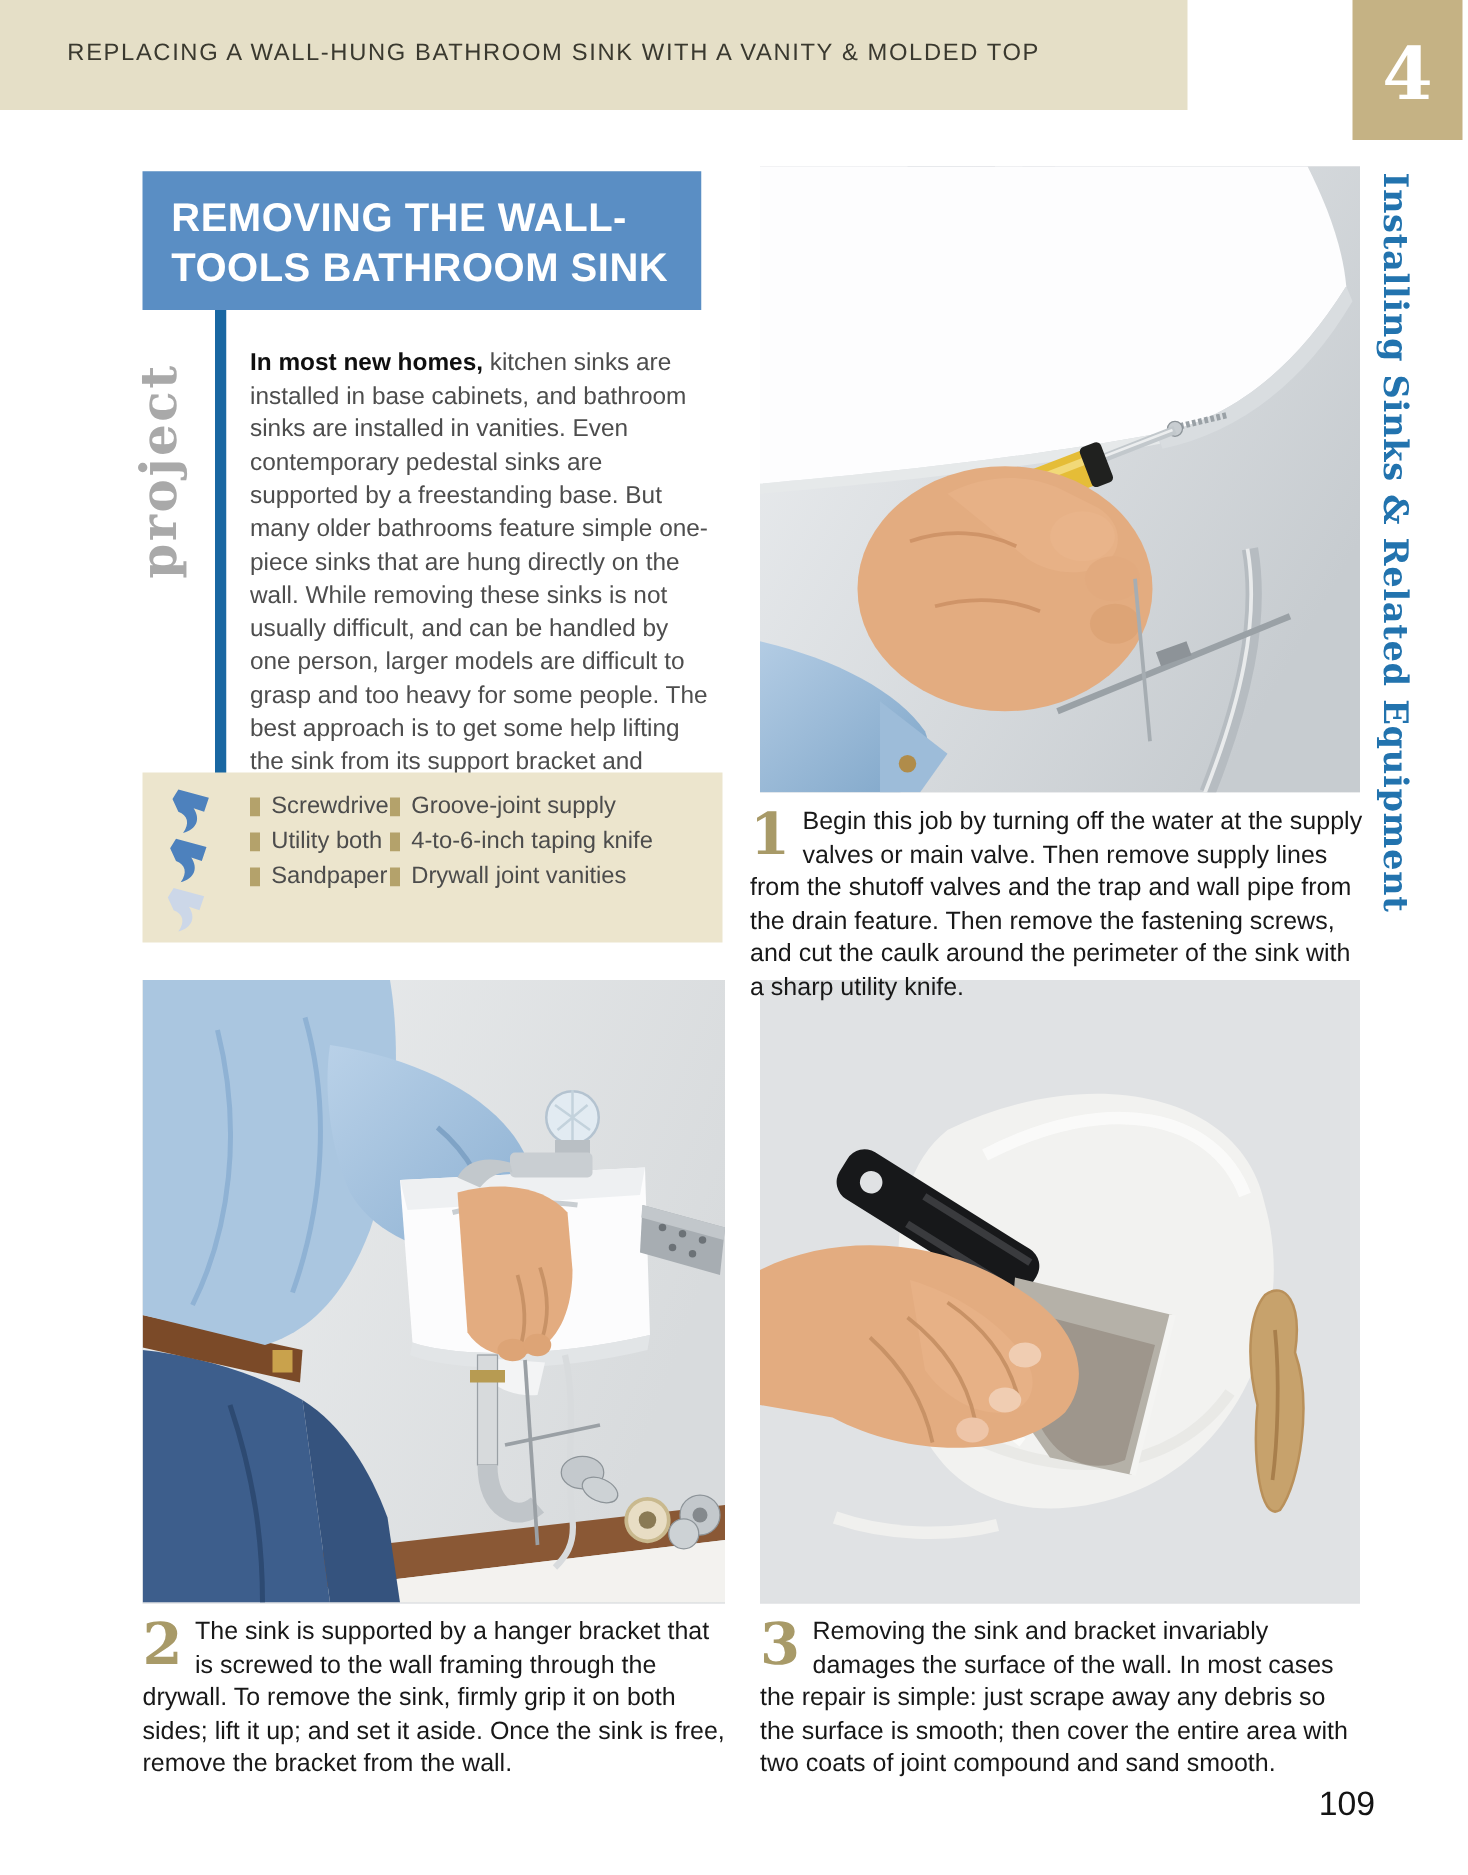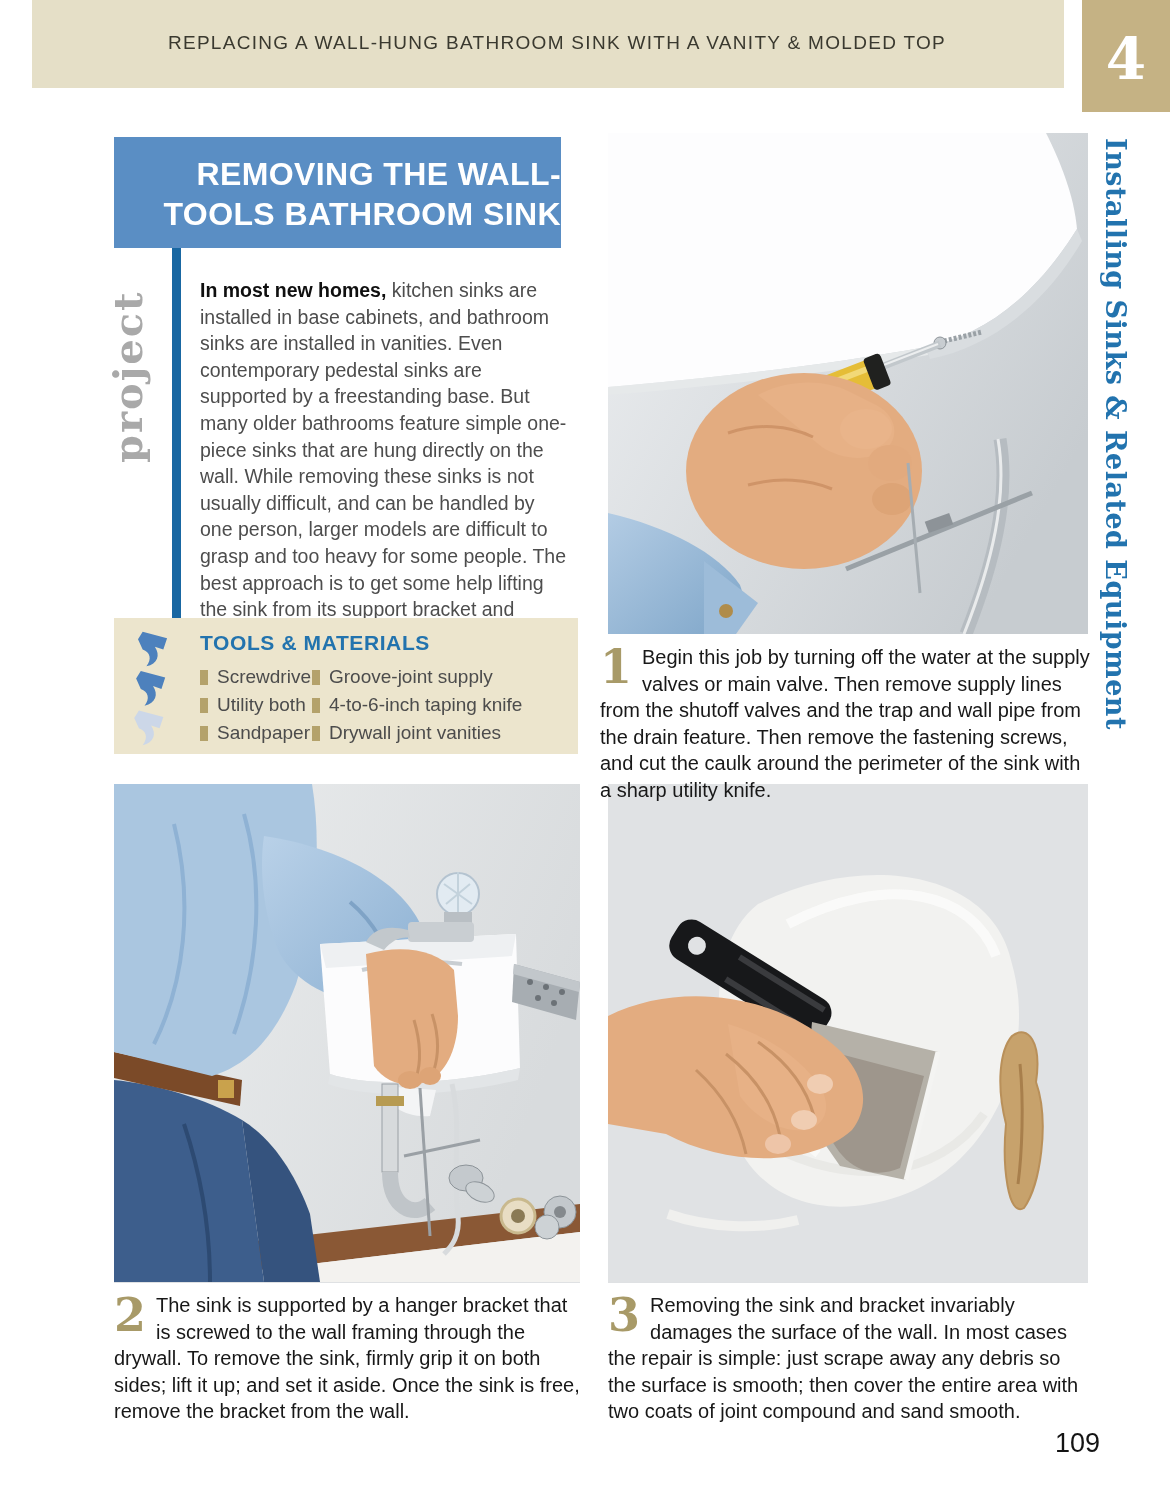--- a/index.html
+++ b/index.html
@@ -1,35 +1,35 @@
 <!DOCTYPE html>
 <html><head>
 <meta charset="utf-8">
 <style>
   html,body{margin:0;padding:0;background:#ffffff;}
   #page{position:relative;width:1174px;height:1500px;background:#ffffff;overflow:hidden;
         font-family:"Liberation Sans",sans-serif;}
 
   
-  .header-bar{position:absolute;left:0;top:0;width:1032px;height:88px;background:#e5dfc7;margin-left:32px;}
+  .header-bar{position:absolute;left:0;top:0;width:950px;height:88px;background:#e5dfc7;}
   .running-head{position:absolute;right:118px;top:32px;font-size:19px;letter-spacing:1.3px;
         color:#3a392f;white-space:nowrap;}
   .chapter-box{position:absolute;left:1082px;top:0;width:88px;height:112px;background:#c5b284;
         color:#ffffff;font-family:"DejaVu Serif",serif;font-weight:bold;font-size:58px;
         text-align:center;line-height:118px;}
 
   
   .side-tab{position:absolute;left:1100px;top:138px;writing-mode:vertical-rl;
         font-family:"DejaVu Serif",serif;font-weight:bold;font-size:27px;color:#2273ae;
         letter-spacing:0.5px;white-space:nowrap;}
 
   
   .title-box{position:absolute;left:114px;top:137px;width:447px;height:111px;background:#5a8ec4;
         color:#ffffff;font-weight:bold;font-size:32px;letter-spacing:0.4px;line-height:1.25;
-        box-sizing:border-box;padding:17px 0 0 23px;text-align:right;}
+        box-sizing:border-box;padding:17px 0 0 23px;}
   .accent-line{position:absolute;left:172px;top:248px;width:9px;height:505px;background:#1967a2;}
 
   
   .project{position:absolute;left:104px;top:276px;width:52px;height:202px;
         writing-mode:vertical-rl;transform:rotate(180deg);
         font-family:"DejaVu Serif",serif;font-weight:bold;font-size:40px;color:#a9a9a9;
         letter-spacing:2px;text-align:center;}
 
   
   .intro{position:absolute;left:200px;top:277px;width:372px;font-size:19.5px;line-height:26.6px;
@@ -87,21 +87,20 @@
   <div class="tools-box">
     <svg class="tools-icons" viewBox="0 0 66 130">
       <defs>
         <path id="hammer" d="M14 6 L40 13 L36 25 L27 22 C33 31 30 40 18 43 C24 35 22 28 14 25 L9 14 Z"></path>
       </defs>
       <use href="#hammer" x="8" y="0" fill="#4d81bd"></use>
       <use href="#hammer" x="6" y="42" fill="#4d81bd"></use>
       <use href="#hammer" x="4" y="84" fill="#ccd7e8"></use>
     </svg>
     <div class="tools-content">
-      <div class="tools-heading">TOOLS &amp; MATERIALS</div>
       <div class="tools-cols">
         <div class="tools-col1">
           <div class="tool-item">
               <span class="bullet"></span>
               <span>Screwdriver</span>
             </div>
           <div class="tool-item">
               <span class="bullet"></span>
               <span>Utility both</span>
             </div>

